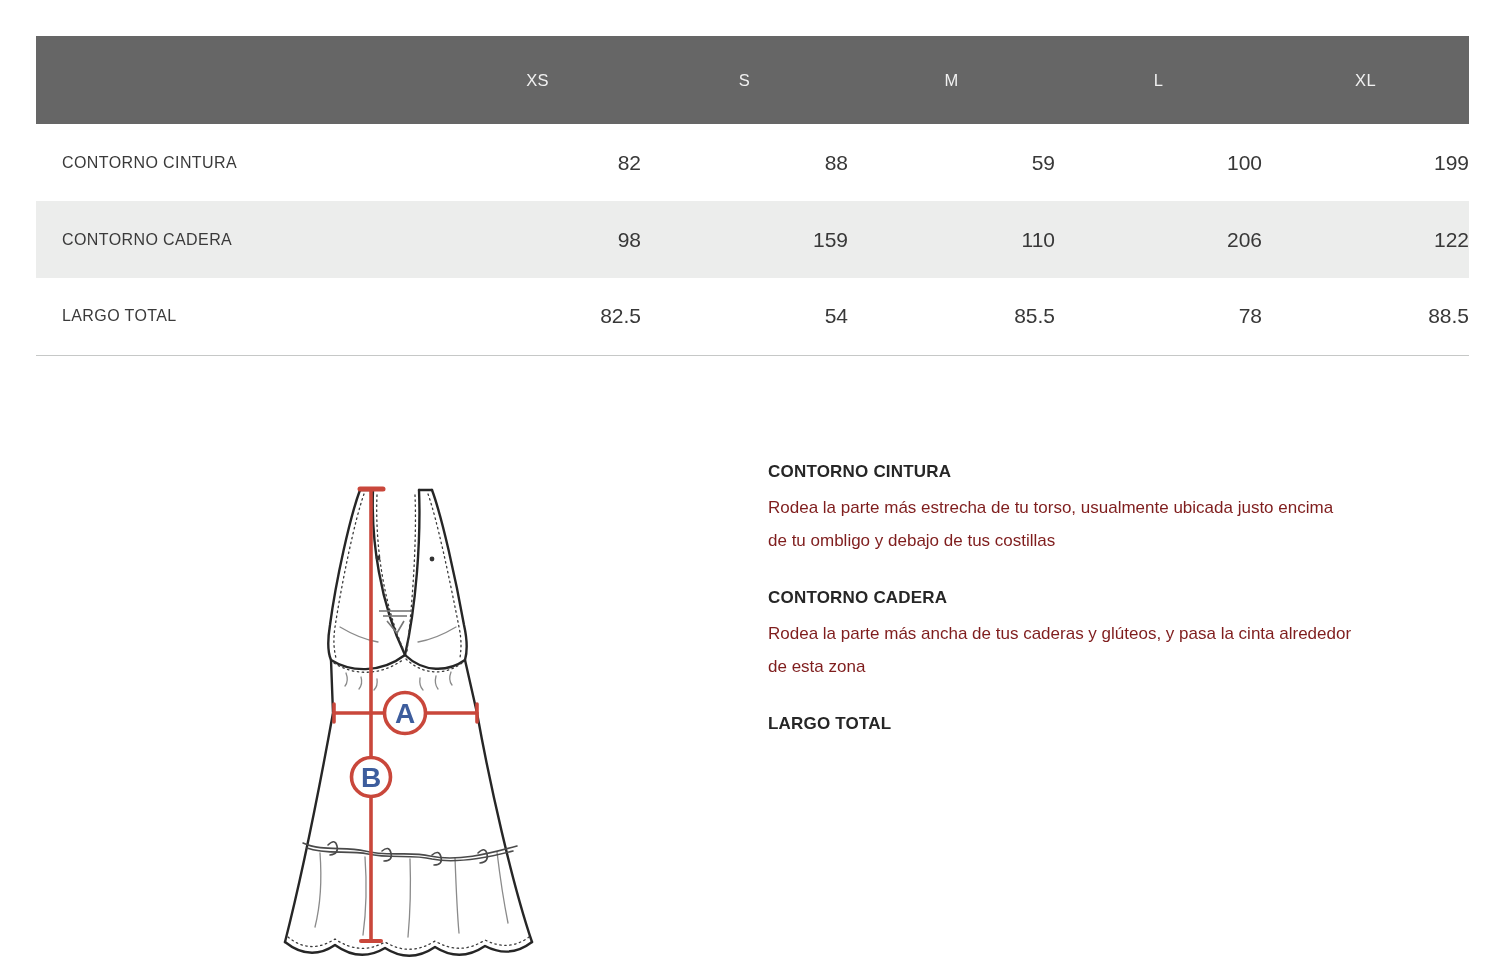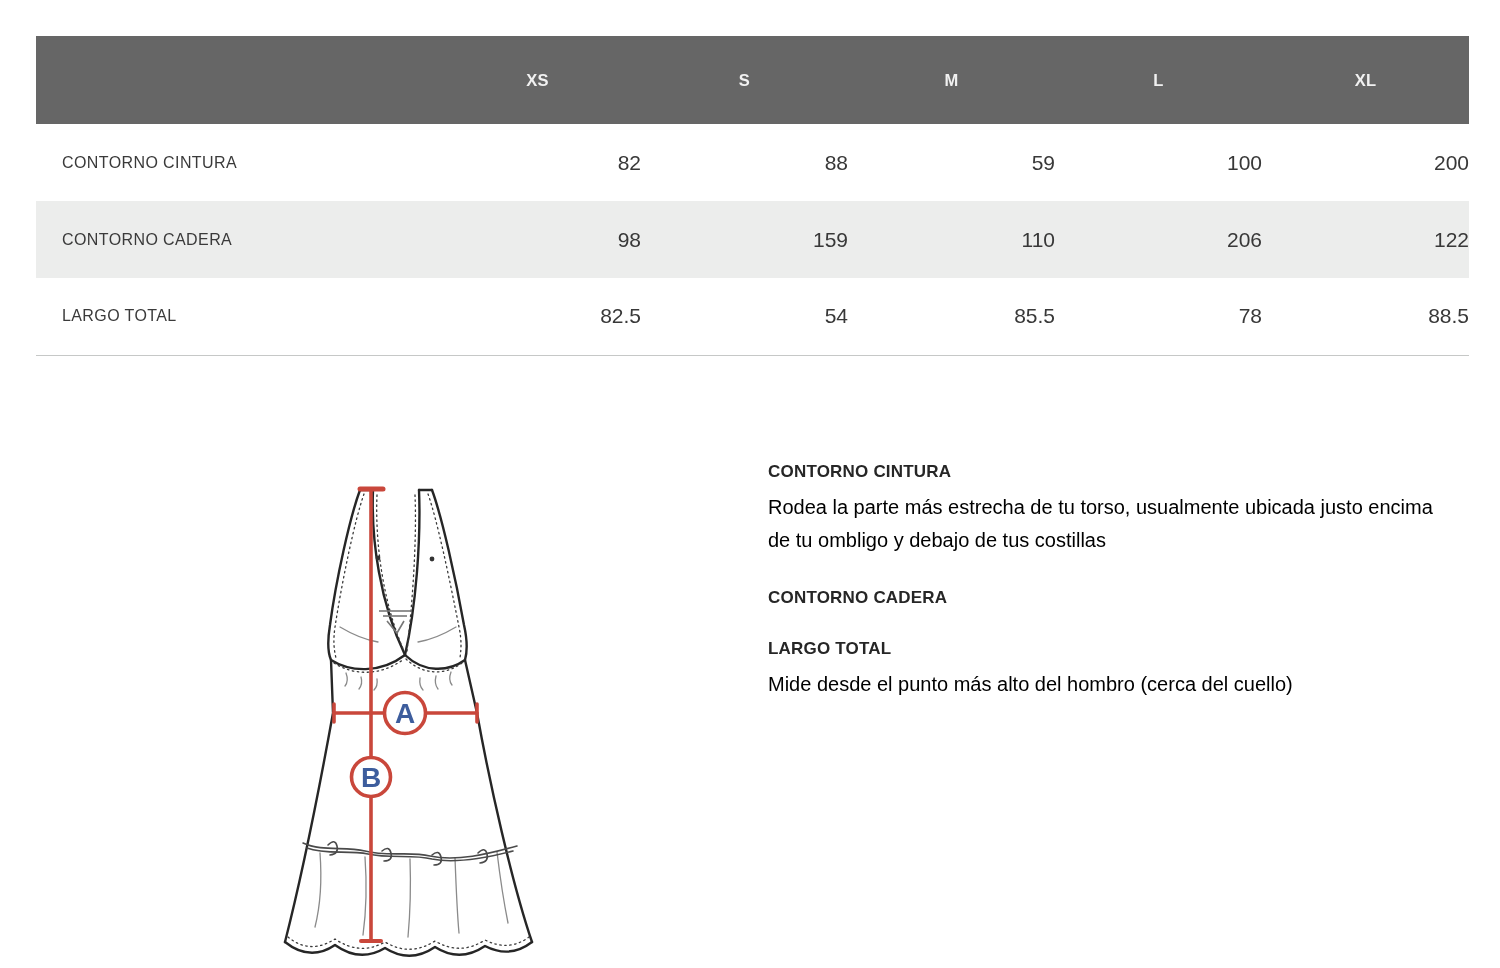--- a/index.html
+++ b/index.html
@@ -19,21 +19,21 @@
     left: 36px; top: 36px;
     width: 1432px;
     border-collapse: collapse;
     table-layout: fixed;
   }
   .size-table col.label-col { width: 398px; }
   .size-table col.val-col { width: 207px; }
   .size-table thead th {
     background: #666666;
     color: #f1f1f1;
-    font-weight: 700;
+    font-weight: 400;
     font-size: 16.5px;
     height: 88px;
     text-align: center;
     vertical-align: middle;
     letter-spacing: 0.3px;
   }
   .size-table tbody td {
     height: 77px;
     vertical-align: middle;
     font-size: 21px;
@@ -63,23 +63,23 @@
   }
   .descriptions section { margin-bottom: 31px; }
   .descriptions h3 {
     font-size: 17px;
     font-weight: 700;
     color: #262626;
     letter-spacing: 0.2px;
     margin-bottom: 9px;
   }
   .descriptions p {
-    font-size: 20px;
+    font-size: 17px;
     line-height: 33px;
-    color: #000000;
+    color: #7f1d1d;
     white-space: pre-line;
   }
 </style>
 </head>
 <body>
 
 <div class="page">
 
   <table class="size-table">
     <colgroup>
@@ -100,21 +100,21 @@
         <th>XL</th>
       </tr>
     </thead>
     <tbody>
       <tr>
         <td class="row-label">CONTORNO CINTURA</td>
         <td>82</td>
         <td>88</td>
         <td>59</td>
         <td>100</td>
-        <td>200</td>
+        <td>199</td>
       </tr>
       <tr class="alt">
         <td class="row-label">CONTORNO CADERA</td>
         <td>98</td>
         <td>159</td>
         <td>110</td>
         <td>206</td>
         <td>122</td>
       </tr>
       <tr>
@@ -218,20 +218,21 @@
   </div>
 
   <div class="descriptions">
     <section>
       <h3>CONTORNO CINTURA</h3>
       <p>Rodea la parte más estrecha de tu torso, usualmente ubicada justo encima
 de tu ombligo y debajo de tus costillas</p>
     </section>
     <section>
       <h3>CONTORNO CADERA</h3>
+      <p>Rodea la parte más ancha de tus caderas y glúteos, y pasa la cinta alrededor
+de esta zona</p>
     </section>
     <section>
       <h3>LARGO TOTAL</h3>
-      <p>Mide desde el punto más alto del hombro (cerca del cuello)</p>
     </section>
   </div>
 
 </div>
 
 </body></html>

